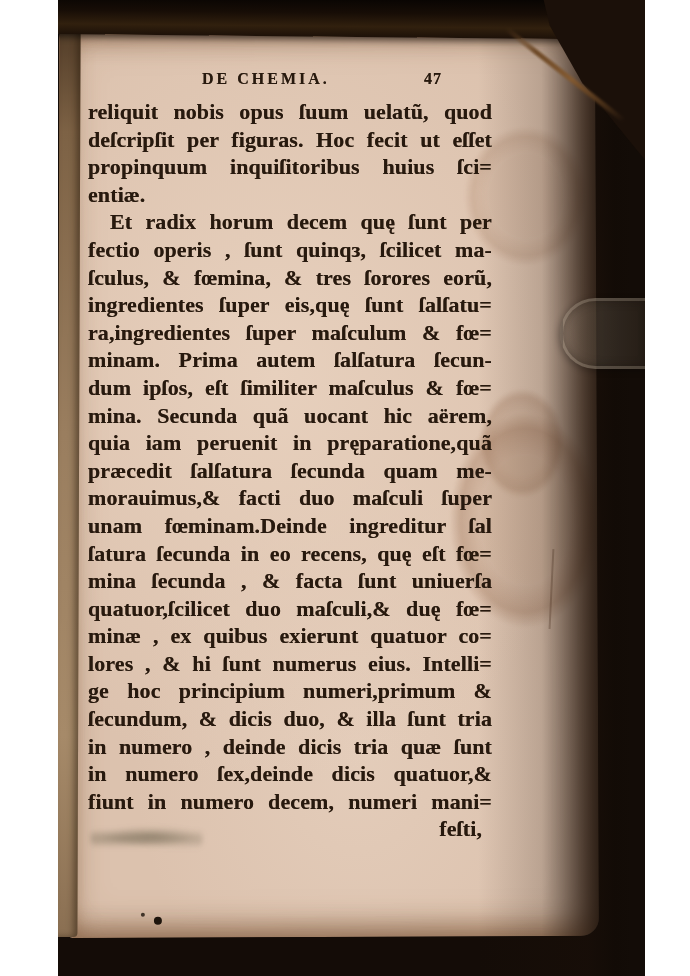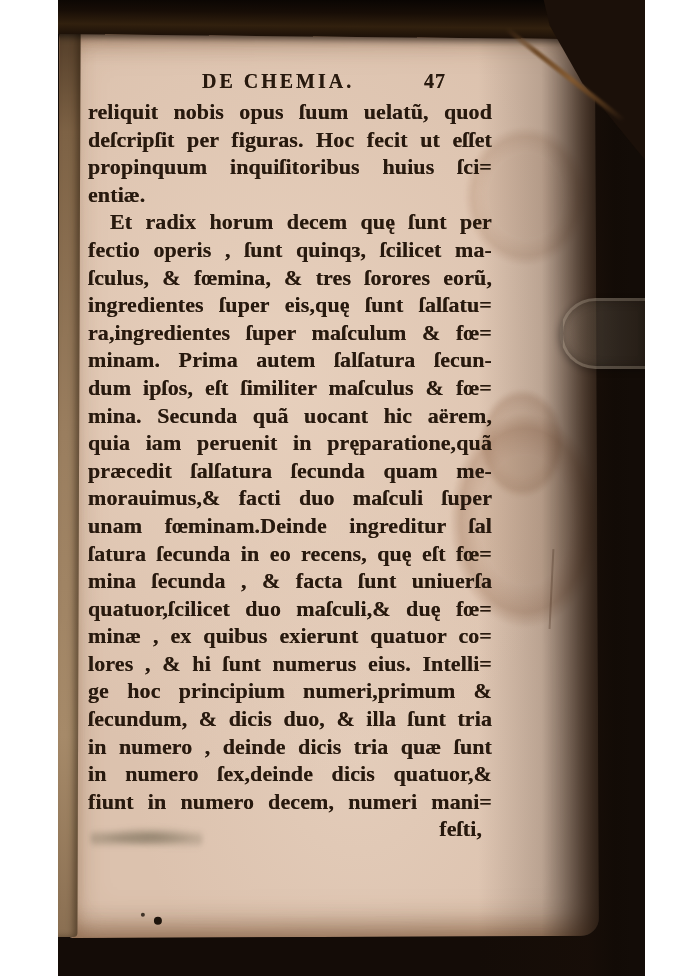--- a/index.html
+++ b/index.html
@@ -111,21 +111,21 @@
   }
   .ink-dot{position:absolute;z-index:4;border-radius:50%;background:#1d140c;}
   .dot-small{left:78px;top:885px;width:4px;height:4px;opacity:.8;}
   .dot-big{left:91px;top:889px;width:8px;height:8px;}
   
   .textcol{
     position:absolute;left:30px;top:64px;width:404px;z-index:5;
     color:var(--c-ink,#27190e);font-weight:700;
     text-shadow:0 0 .5px rgba(45,28,12,.65);
   }
-  .header{position:relative;height:34px;font-size:20px;letter-spacing:3px;}
+  .header{position:relative;height:34px;font-size:16px;letter-spacing:3px;}
   .header .title{position:absolute;left:114px;top:6px;}
   .header .pageno{position:absolute;left:336px;top:6px;letter-spacing:1px;}
   .bodytext{font-size:22px;line-height:27.6px;letter-spacing:.1px;}
   .line{text-align:justify;text-align-last:justify;white-space:normal;}
   .a-left{text-align:center;text-align-last:left;}
   .a-right{text-align:right;text-align-last:right;padding-right:10px;}
   .a-indent{text-indent:22px;}
 </style>
 </head>
 <body>

